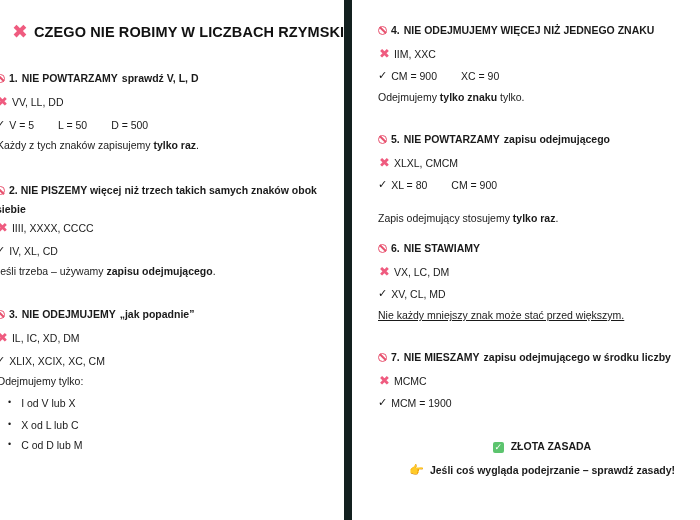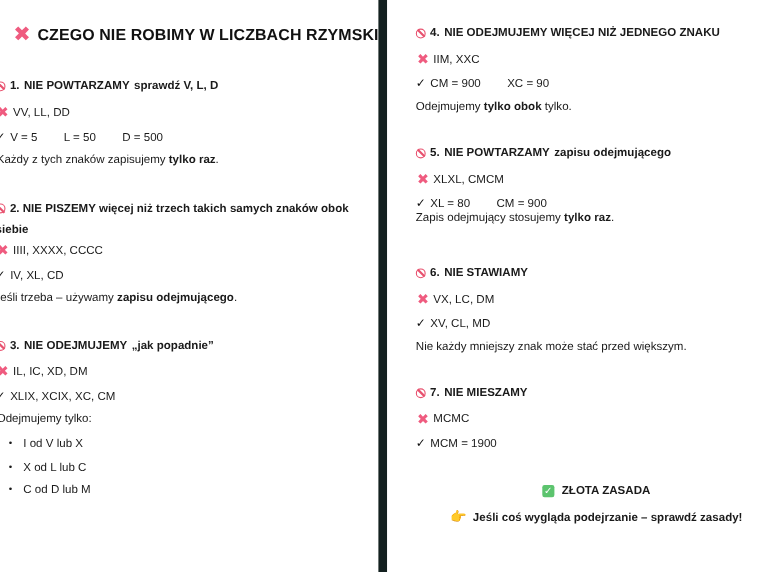--- a/index.html
+++ b/index.html
@@ -139,64 +139,65 @@
     <span class="x-mark">✖</span>
     <span>IIM, XXC</span>
   </div>
   <div class="line" style="left:26px; top:69px;">
     <span class="check">✓</span>
     <span>CM = 900</span>
     <span class="gap" style="width:16px"></span>
     <span>XC = 90</span>
   </div>
   <div class="line" style="left:26px; top:91px;">
-    <span><span>Odejmujemy </span><b>tylko obok</b><span> tylko.</span></span>
+    <span><span>Odejmujemy </span><b>tylko znaku</b><span> tylko.</span></span>
   </div>
 
   <div class="line heading" style="left:26px; top:133px;">
     <span class="no-icon"></span>
     <b>5.</b>
     <b>NIE POWTARZAMY</b>
     <b>zapisu odejmującego</b>
   </div>
   <div class="line" style="left:27px; top:156px;">
     <span class="x-mark">✖</span>
     <span>XLXL, CMCM</span>
   </div>
   <div class="line" style="left:26px; top:178px;">
     <span class="check">✓</span>
     <span>XL = 80</span>
     <span class="gap" style="width:16px"></span>
     <span>CM = 900</span>
   </div>
-  <div class="line" style="left:26px; top:192px;text-align:right;">
+  <div class="line" style="left:26px; top:212px;text-align:right;">
     <span><span>Zapis odejmujący stosujemy </span><b>tylko raz</b><span>.</span></span>
   </div>
 
   <div class="line heading" style="left:26px; top:242px;">
     <span class="no-icon"></span>
     <b>6.</b>
     <b>NIE STAWIAMY</b>
   </div>
   <div class="line" style="left:27px; top:265px;">
     <span class="x-mark">✖</span>
     <span>VX, LC, DM</span>
   </div>
   <div class="line" style="left:26px; top:287px;">
     <span class="check">✓</span>
     <span>XV, CL, MD</span>
   </div>
-  <div class="line" style="left:26px; top:309px;">
+  <div class="line" style="left:26px; top:309px;text-decoration:underline;">
     <span>Nie każdy mniejszy znak może stać przed większym.</span>
   </div>
 
   <div class="line heading" style="left:26px; top:351px;">
     <span class="no-icon"></span>
     <b>7.</b>
     <b>NIE MIESZAMY</b>
+    <b>zapisu odejmującego w środku liczby</b>
   </div>
   <div class="line" style="left:27px; top:374px;">
     <span class="x-mark">✖</span>
     <span>MCMC</span>
   </div>
   <div class="line" style="left:26px; top:396px;">
     <span class="check">✓</span>
     <span>MCM = 1900</span>
   </div>
 

